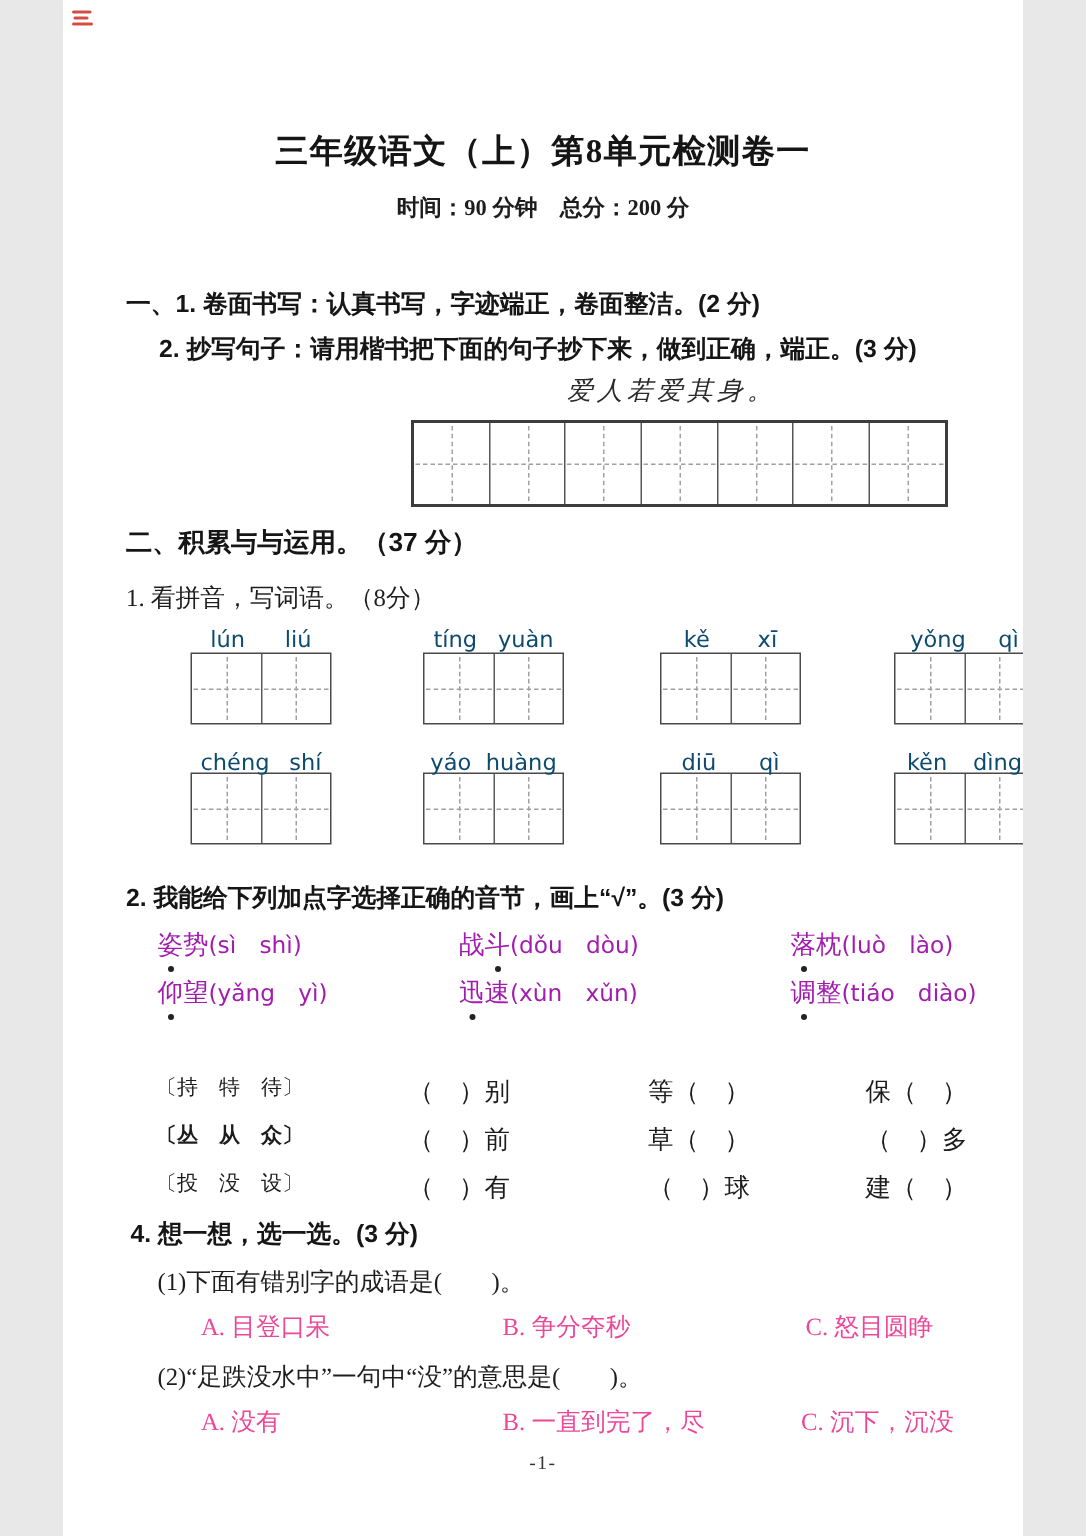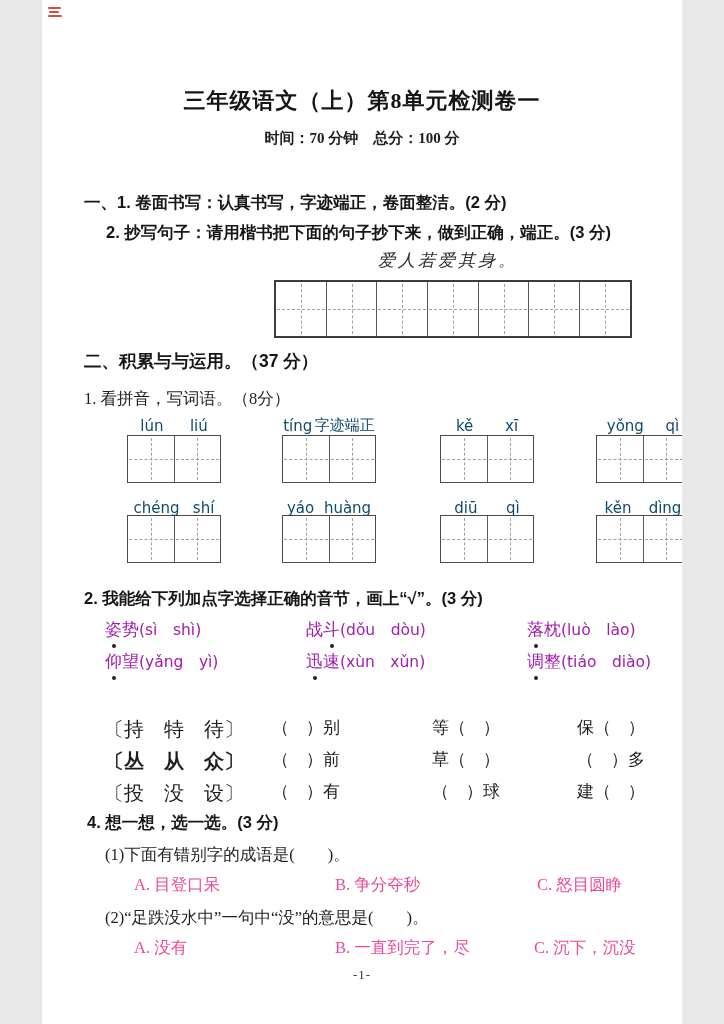--- a/index.html
+++ b/index.html
@@ -48,41 +48,41 @@
   .pgroup .pbox .half:first-child{border-right:1px solid #5a5a5a;}
 
   
   .tone-item{position:absolute;font-size:17px;color:#a21caf;white-space:nowrap;}
   .tone-item .ch{position:relative;display:inline-block;}
   .tone-item .ch.dot::after{content:"";position:absolute;left:50%;transform:translateX(-50%);
     bottom:-7px;width:4px;height:4px;background:#222;border-radius:50%;}
   .tone-item .opts{font-family:"DejaVu Sans",sans-serif;font-size:15.5px;}
 
   
-  .fill-bracket{position:absolute;font-size:20px;color:#1c1c1c;}
+  .fill-bracket{position:absolute;font-size:14px;color:#1c1c1c;}
   .fill-item{position:absolute;font-size:17px;color:#1c1c1c;white-space:nowrap;}
 
   .mc-q{position:absolute;font-size:16.5px;color:#1e1e1e;}
   .mc-opt{position:absolute;font-size:16.5px;color:#ec4899;white-space:nowrap;}
 
   .pagenum{left:0;right:0;top:967px;text-align:center;font-size:13px;color:#333;letter-spacing:1px;}
 </style>
 </head>
 <body>
 
 <div class="page">
 
   <div class="abs corner-mark">
       <i></i>
       <i></i>
       <i></i>
     </div>
 
   <div class="abs title">三年级语文（上）第8单元检测卷一</div>
-  <div class="abs meta">时间：70 分钟　总分：100 分</div>
+  <div class="abs meta">时间：90 分钟　总分：200 分</div>
 
 
   <div class="abs stem-bold" style="left:42px;top:192px">一、1. 卷面书写：认真书写，字迹端正，卷面整洁。(2 分)</div>
   <div class="abs stem-bold" style="left:64px;top:222px">2. 抄写句子：请用楷书把下面的句子抄下来，做到正确，端正。(3 分)</div>
   <div class="abs copy-sentence">爱人若爱其身。</div>
   <div class="abs copy-grid" id="copy-grid">
       <div class="cell">
         <span class="vdash"></span>
         <span class="hdash"></span>
       </div>
@@ -127,21 +127,21 @@
           </div>
           <div class="half">
             <span class="vdash cell-v" style="position: absolute; left: 50%; top: 2px; bottom: 2px; border-left: 1px dashed rgb(160, 160, 160);"></span>
             <span class="hdash cell-h" style="position: absolute; top: 50%; left: 1px; right: 1px; border-top: 1px dashed rgb(160, 160, 160);"></span>
           </div>
         </div>
       </div>
       <div class="pgroup" style="left: 240px; top: 415px;">
         <div class="plabel pinyin">
           <span>tíng</span>
-          <span>字迹端正</span>
+          <span>yuàn</span>
         </div>
         <div class="pbox" style="margin-top: 0px;">
           <div class="half">
             <span class="vdash cell-v" style="position: absolute; left: 50%; top: 2px; bottom: 2px; border-left: 1px dashed rgb(160, 160, 160);"></span>
             <span class="hdash cell-h" style="position: absolute; top: 50%; left: 1px; right: 1px; border-top: 1px dashed rgb(160, 160, 160);"></span>
           </div>
           <div class="half">
             <span class="vdash cell-v" style="position: absolute; left: 50%; top: 2px; bottom: 2px; border-left: 1px dashed rgb(160, 160, 160);"></span>
             <span class="hdash cell-h" style="position: absolute; top: 50%; left: 1px; right: 1px; border-top: 1px dashed rgb(160, 160, 160);"></span>
           </div>

